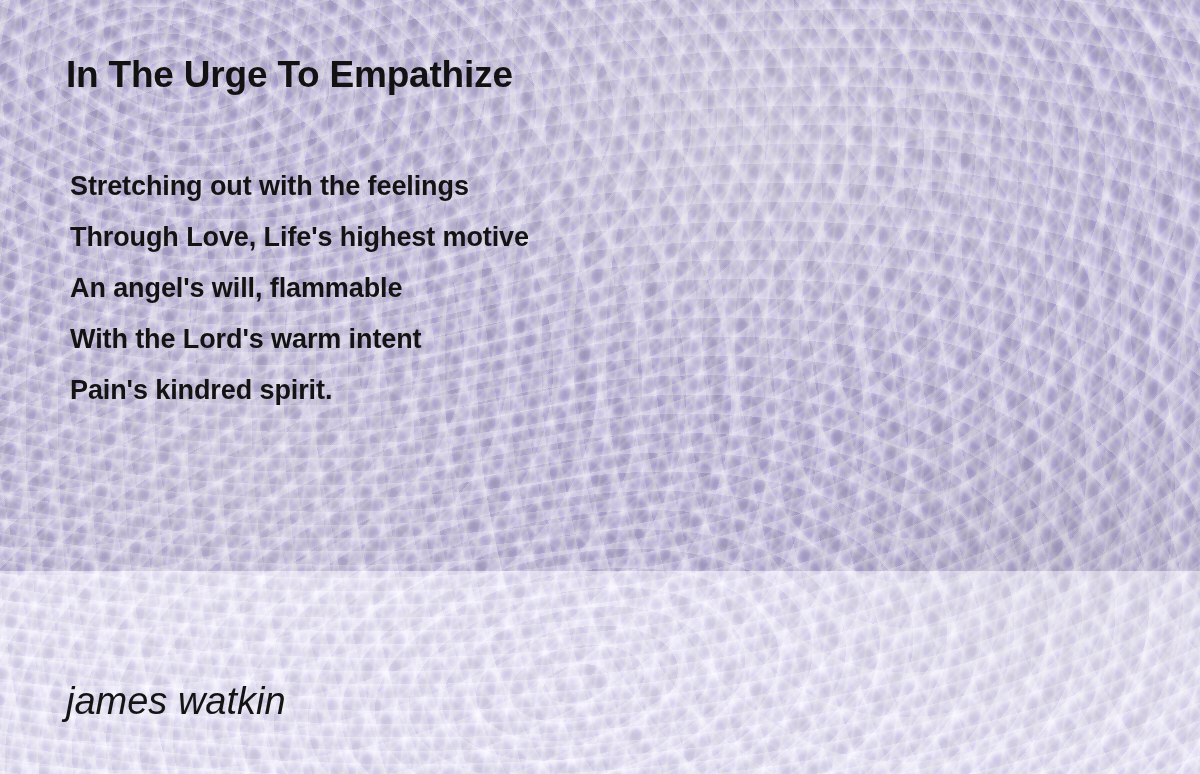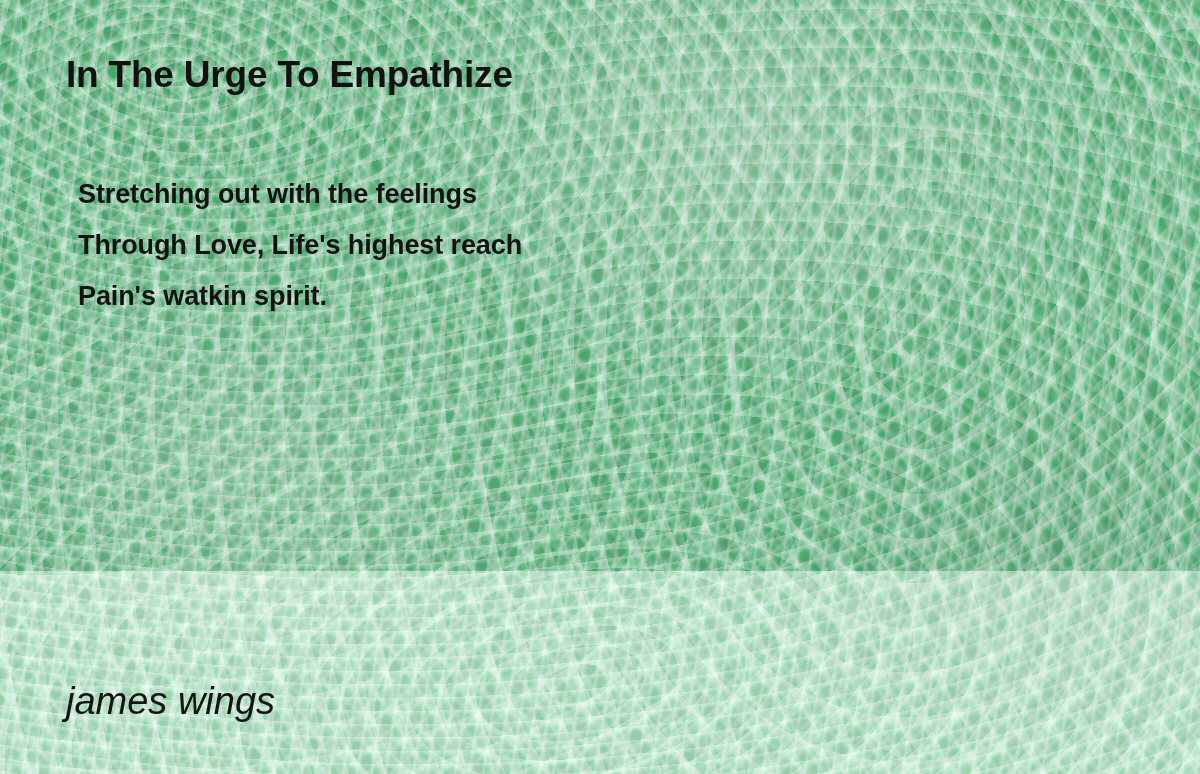--- a/index.html
+++ b/index.html
@@ -8,21 +8,21 @@
     padding: 0;
     background: #ffffff;
   }
 
   #poem-card {
     position: relative;
     width: 1200px;
     height: 774px;
     overflow: hidden;
     font-family: "Liberation Sans", sans-serif;
-    background-color: #22c55e;
+    background-color: #c4b5fd;
   }
 
   
   
   .tex {
     position: absolute;
     left: -10%;
     top: -10%;
     width: 120%;
     height: 120%;
@@ -150,21 +150,21 @@
     line-height: 44px;
     color: #121212;
     letter-spacing: -0.2px;
     white-space: nowrap;
   }
 
   #poem-body {
     position: absolute;
     left: 66px;
     top: 157px;
-    margin: 12px;
+    margin: 4px;
     padding: 0;
     list-style: none;
   }
 
   .poem-line {
     font-size: 27px;
     font-weight: bold;
     line-height: 51px;
     color: #131313;
     letter-spacing: -0.1px;
@@ -197,20 +197,22 @@
 
   <div class="band" id="band-upper"></div>
   <div class="band" id="band-lower"></div>
 
   <div class="content">
 
     <h1 id="poem-title">In The Urge To Empathize</h1>
 
     <div id="poem-body">
       <div class="poem-line">Stretching out with the feelings</div>
-      <div class="poem-line">Through Love, Life's highest reach</div>
-      <div class="poem-line">Pain's watkin spirit.</div>
+      <div class="poem-line">Through Love, Life's highest motive</div>
+      <div class="poem-line">An angel's will, flammable</div>
+      <div class="poem-line">With the Lord's warm intent</div>
+      <div class="poem-line">Pain's kindred spirit.</div>
     </div>
 
-    <div id="poem-author">james wings</div>
+    <div id="poem-author">james watkin</div>
 
   </div>
 </div>
 
 </body></html>

